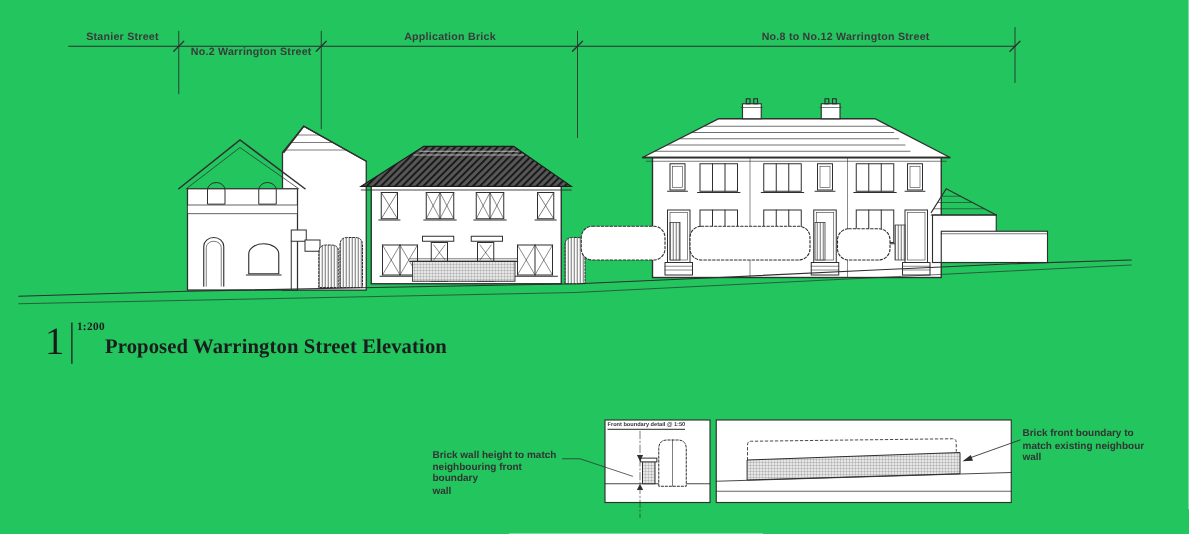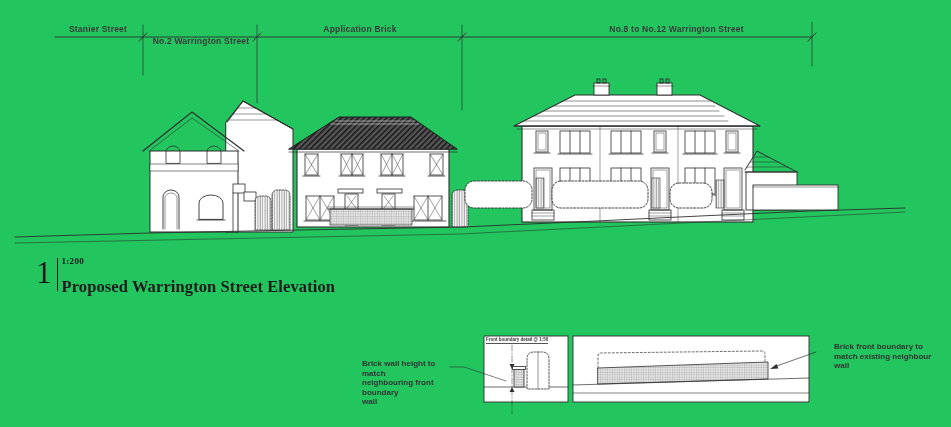--- a/index.html
+++ b/index.html
@@ -4,26 +4,26 @@
 <style>
   html,body{margin:0;padding:0;background:#fff;}
   #sheet{position:relative;width:951px;height:427px;background:#22c55e;overflow:hidden;
          font-family:"Liberation Sans",sans-serif;color:#333;}
   #drawing{position:absolute;left:0;top:0;}
   .dim-label{position:absolute;font-size:8.5px;font-weight:600;letter-spacing:.2px;
              color:#3a3a3a;text-align:center;white-space:nowrap;}
   .titleblock{position:absolute;left:36px;top:256px;display:flex;align-items:flex-start;}
   .dwg-num{font-family:"Liberation Serif",serif;font-size:31px;line-height:34px;color:#1a1a1a;}
   .tb-divider{width:0;height:33px;border-left:1.5px solid #1a1a1a;margin:2px 4px 0 5px;}
-  .tb-right{display:flex;flex-direction:column;}
+  .tb-right{display:flex;flex-direction:row;}
   .tb-scale{font-family:"Liberation Serif",serif;font-weight:bold;font-size:9px;color:#1a1a1a;letter-spacing:.3px;}
   .tb-title{font-family:"Liberation Serif",serif;font-weight:600;font-size:16.5px;color:#1c1c1c;
             margin-top:11px;letter-spacing:.1px;white-space:nowrap;}
   .anno{position:absolute;font-size:8px;font-weight:600;line-height:9.5px;color:#333;}
-  .anno span{display:block;margin-left:16px;}
+  .anno span{display:block;}
   .anno-left{left:346px;top:359px;width:104px;}
   .anno-right{left:818px;top:342px;width:130px;text-align:left;}
   .detail-box-label{position:absolute;left:486px;top:337px;font-size:4.5px;font-weight:700;
             color:#333;border-bottom:.5px solid #555;padding-bottom:1px;white-space:nowrap;}
 </style>
 </head>
 <body>
 
 <div id="sheet">
 

